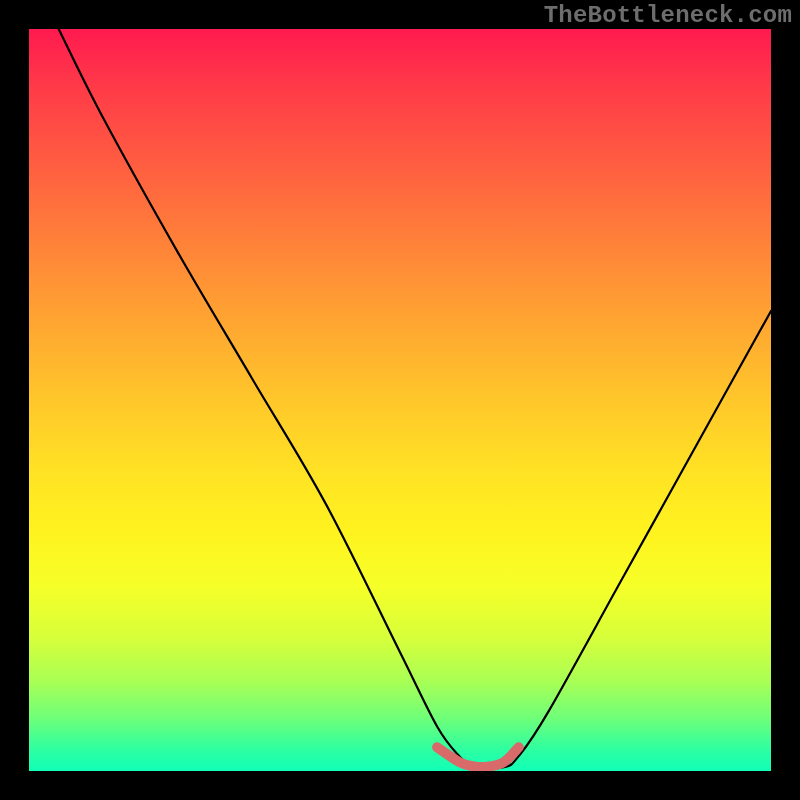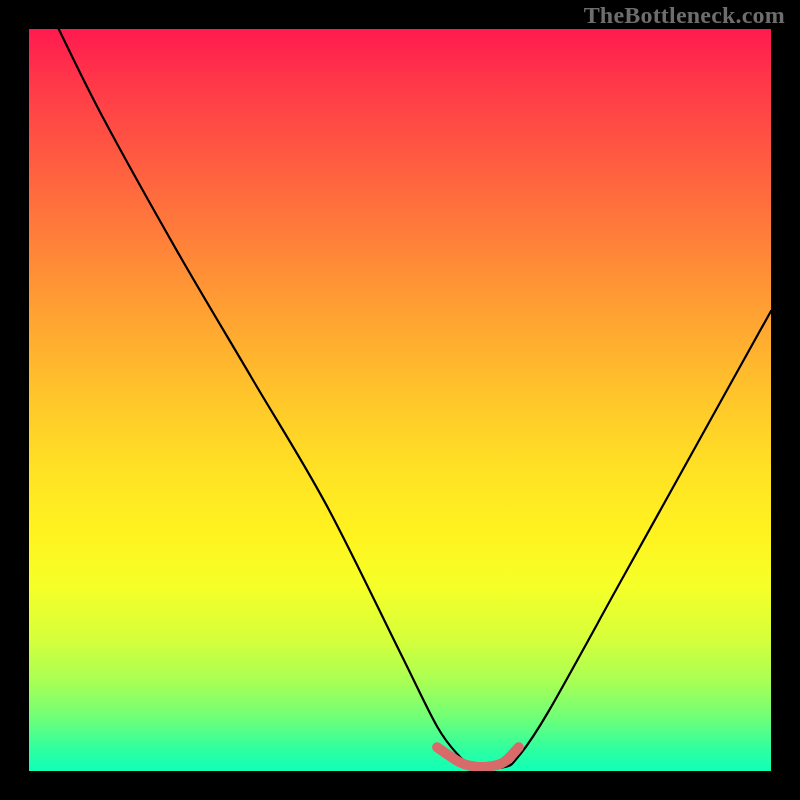--- a/index.html
+++ b/index.html
@@ -45,22 +45,22 @@
       #d7ff3a 82%,
       #a8ff55 88%,
       #6dff7a 93%,
       #2fffa0 97%,
       #10ffb8 100%
     );
   }
   .watermark {
     position: absolute;
     top: 2px;
-    right: 15px;
-    font-family: Liberation Serif, serif;
+    right: 8px;
+    font-family: Liberation Mono, monospace;
     font-size: 24px;
     font-weight: 600;
     color: #6d6d6d;
     letter-spacing: 0.2px;
     user-select: none;
   }
 </style>
 </head>
 <body>
 

